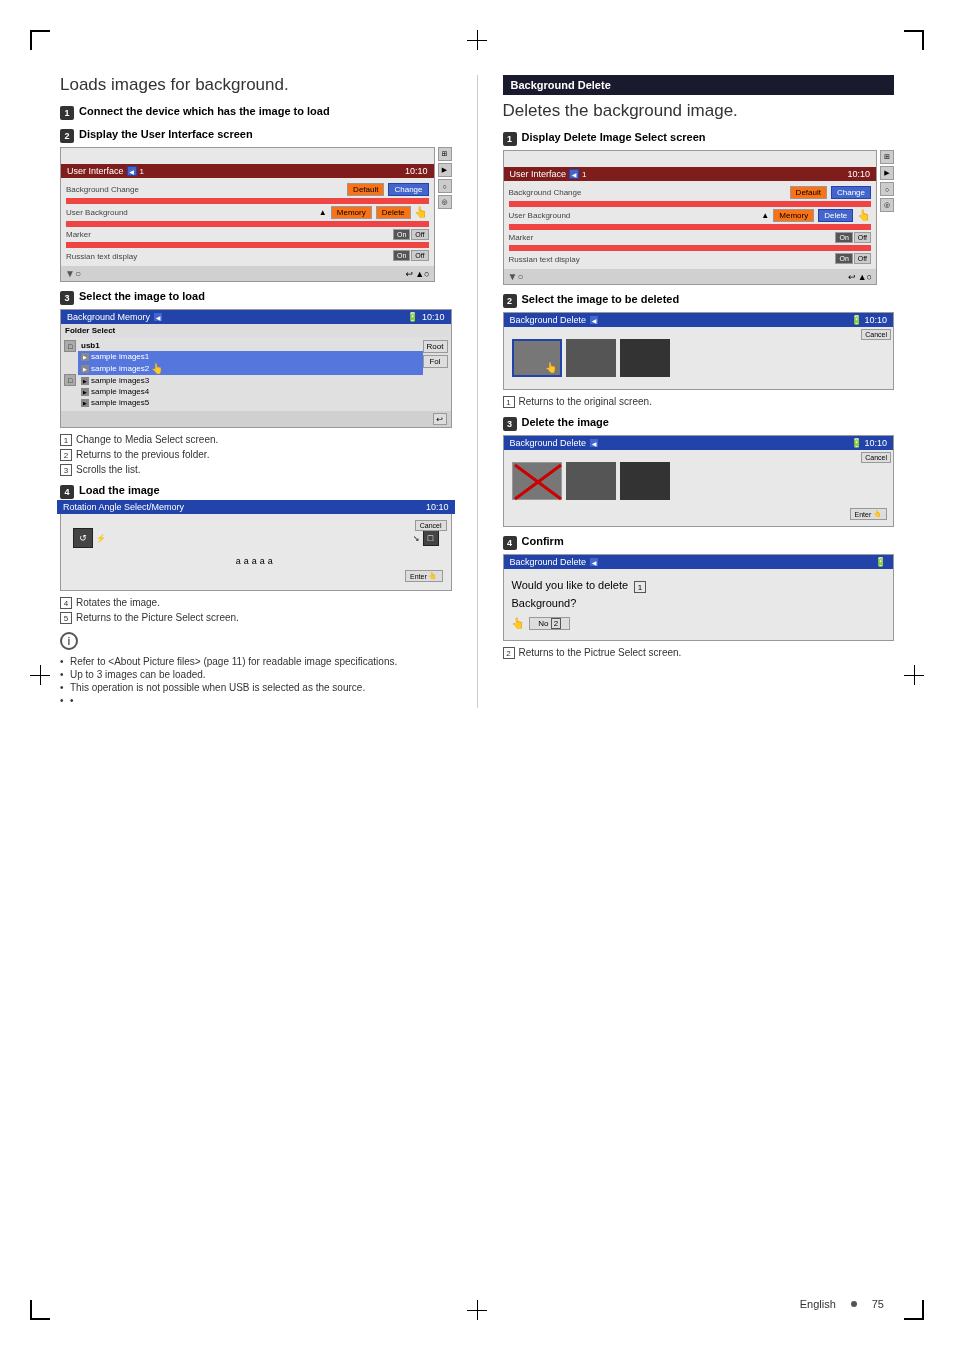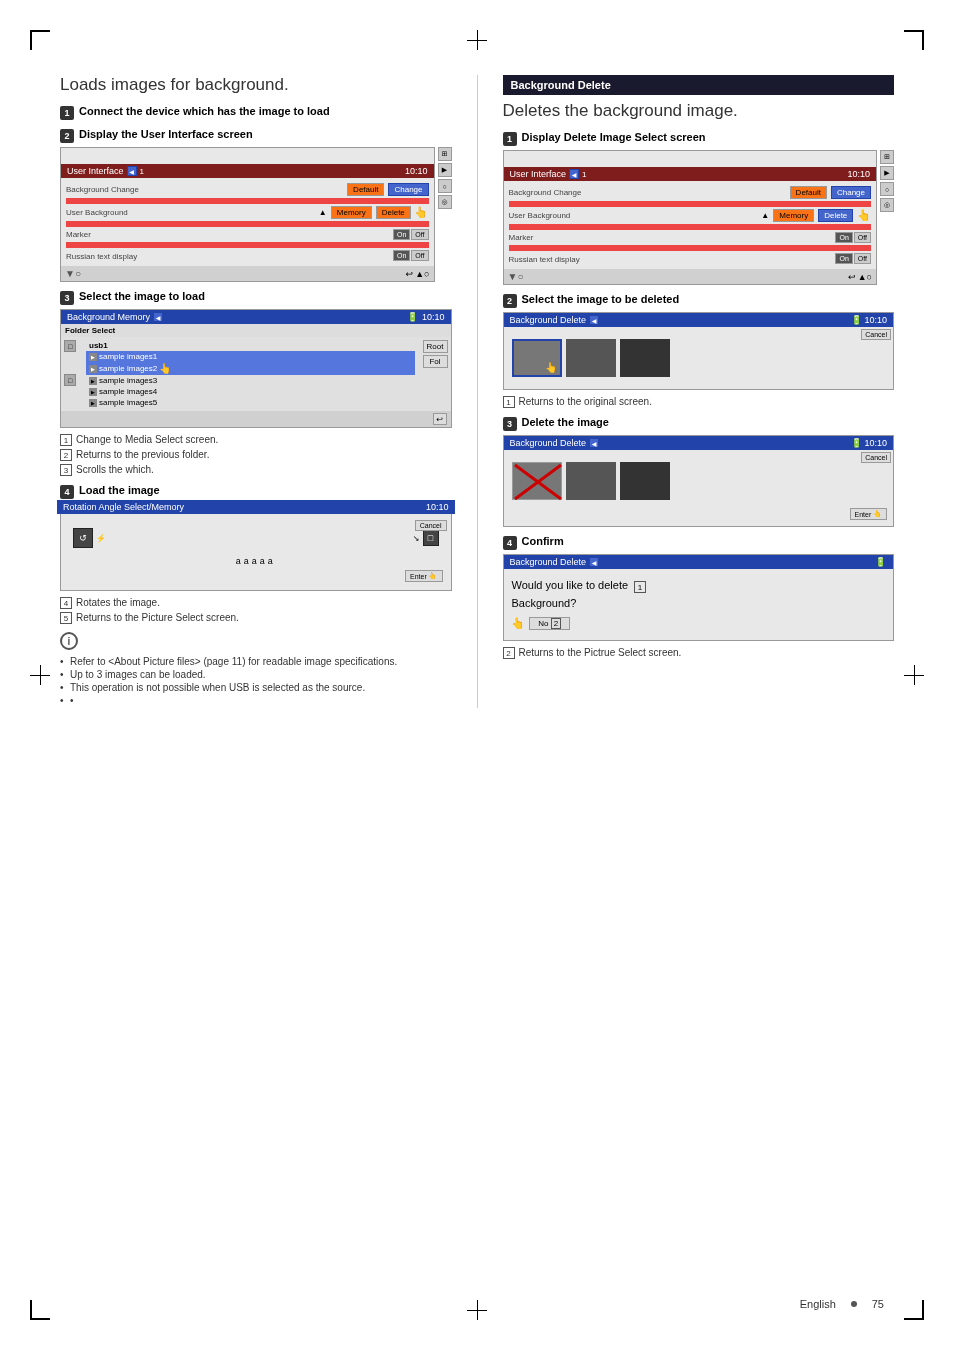--- a/index.html
+++ b/index.html
@@ -166,21 +166,21 @@
       color: #fff;
       padding: 2px 6px;
       display: flex;
       justify-content: space-between;
       font-size: 9px;
     }
 
     .folder-body {
       display: flex;
       padding: 3px;
-      gap: 8px;
+      gap: 0;
     }
 
     .folder-left {
       display: flex;
       flex-direction: column;
       gap: 2px;
       width: 14px;
     }
 
     .folder-left-icon {
@@ -626,21 +626,21 @@
           <div class="note-item">
             <span class="note-num">1</span>
             <span>Change to Media Select screen.</span>
           </div>
           <div class="note-item">
             <span class="note-num">2</span>
             <span>Returns to the previous folder.</span>
           </div>
           <div class="note-item">
             <span class="note-num">3</span>
-            <span>Scrolls the which.</span>
+            <span>Scrolls the list.</span>
           </div>
         </div>
       </div>
 
       <div class="step-item">
         <div class="step-label">
           <span class="step-num">4</span>
           <span>Load the image</span>
         </div>
 

